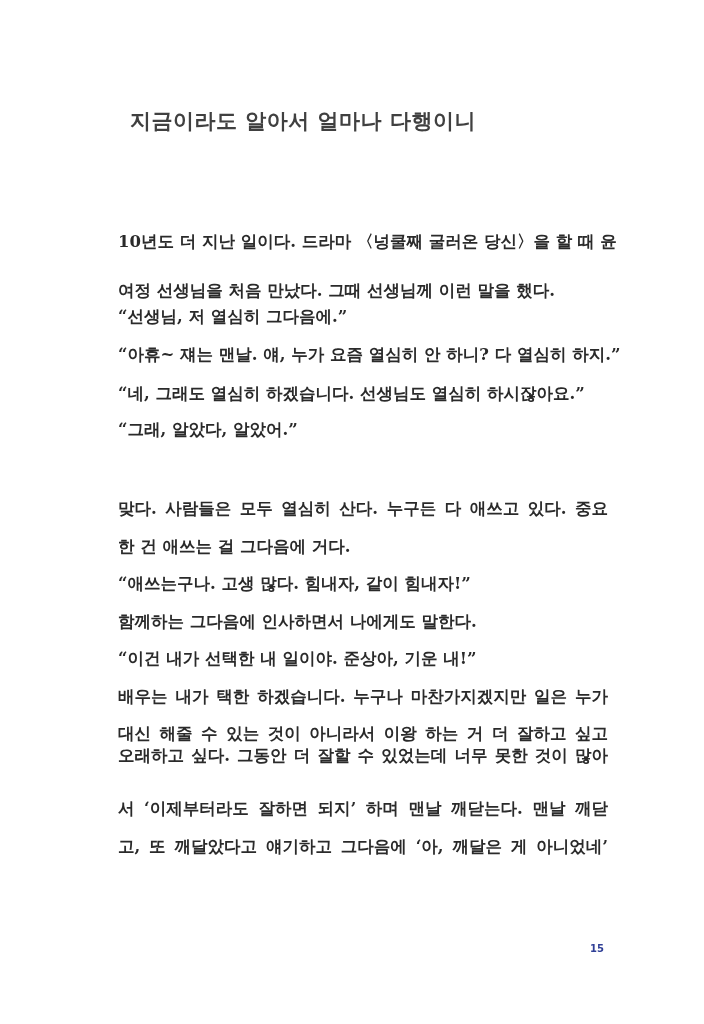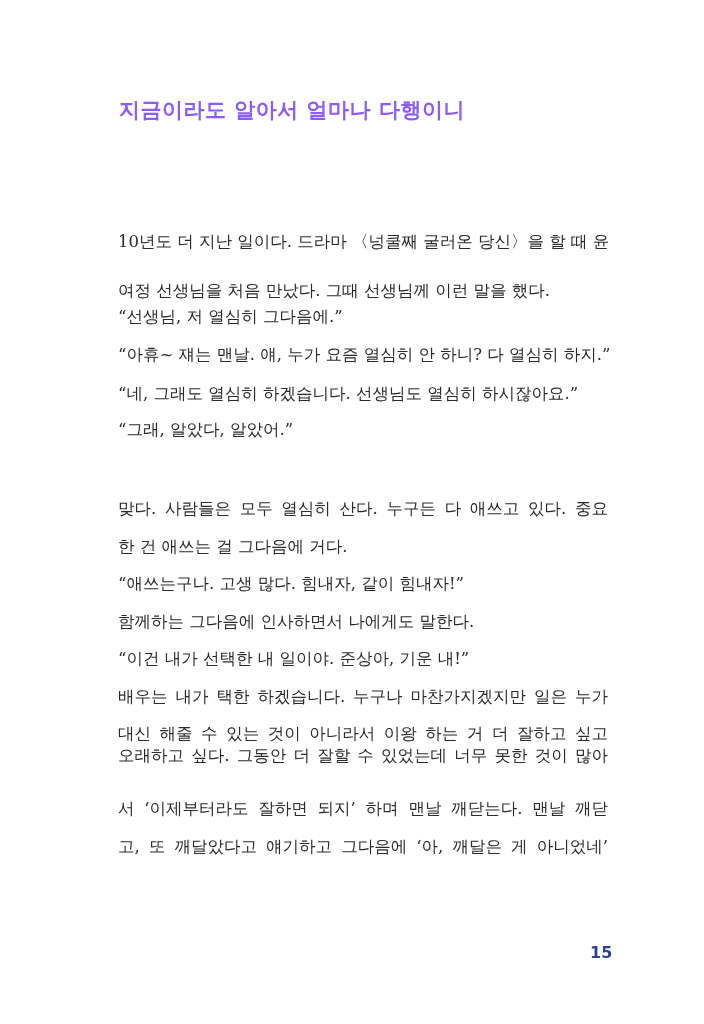--- a/index.html
+++ b/index.html
@@ -16,56 +16,57 @@
   .page {
     position: absolute;
     left: 0; top: 0;
     width: 704px; height: 1024px;
     background: #ffffff;
   }
   .chapter-title {
     position: absolute;
     left: 118px;
     top: 95px;
-    margin: 1px;
+    margin: 12px;
     font-family: "DejaVu Sans", "Liberation Sans", sans-serif;
     font-weight: bold;
     font-size: 21px;
     letter-spacing: 0.5px;
-    color: #8b5cf6;
+    color: #404040;
     white-space: nowrap;
   }
   .body-text {
     position: absolute;
     left: 118px;
     width: 490px;
     font-family: "DejaVu Serif", "Liberation Serif", serif;
     font-size: 16.5px;
     color: #2a2a2a;
   }
   .line {
     position: absolute;
     left: 0;
     height: 37.5px;
     line-height: 37.5px;
     white-space: nowrap;
     width: 490px;
+    font-weight: bold;
   }
   .line.justify {
     text-align: justify;
     text-align-last: justify;
   }
   .para1 { top: 223px; }
   .para2 { top: 490px; }
   .page-number {
     position: absolute;
     left: 590px;
     top: 943px;
     font-family: "DejaVu Sans", "Liberation Sans", sans-serif;
-    font-size: 16px;
+    font-size: 10px;
     font-weight: bold;
     color: #2f3f96;
   }
 </style>
 </head>
 <body>
 
 <div class="page">
 
   <h1 class="chapter-title">지금이라도 알아서 얼마나 다행이니</h1>

